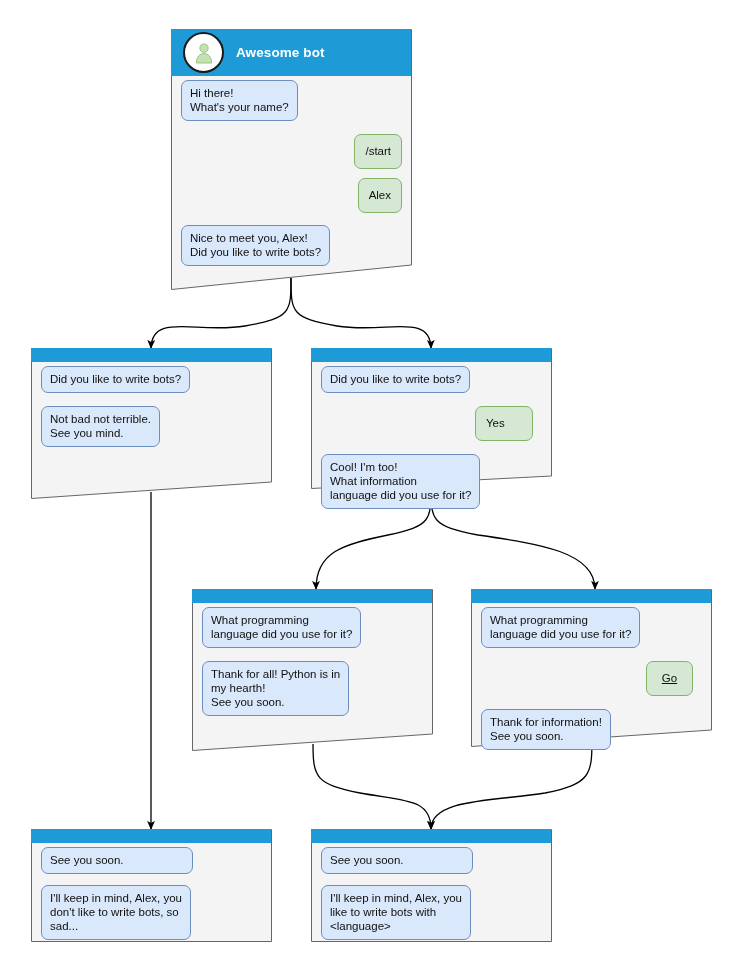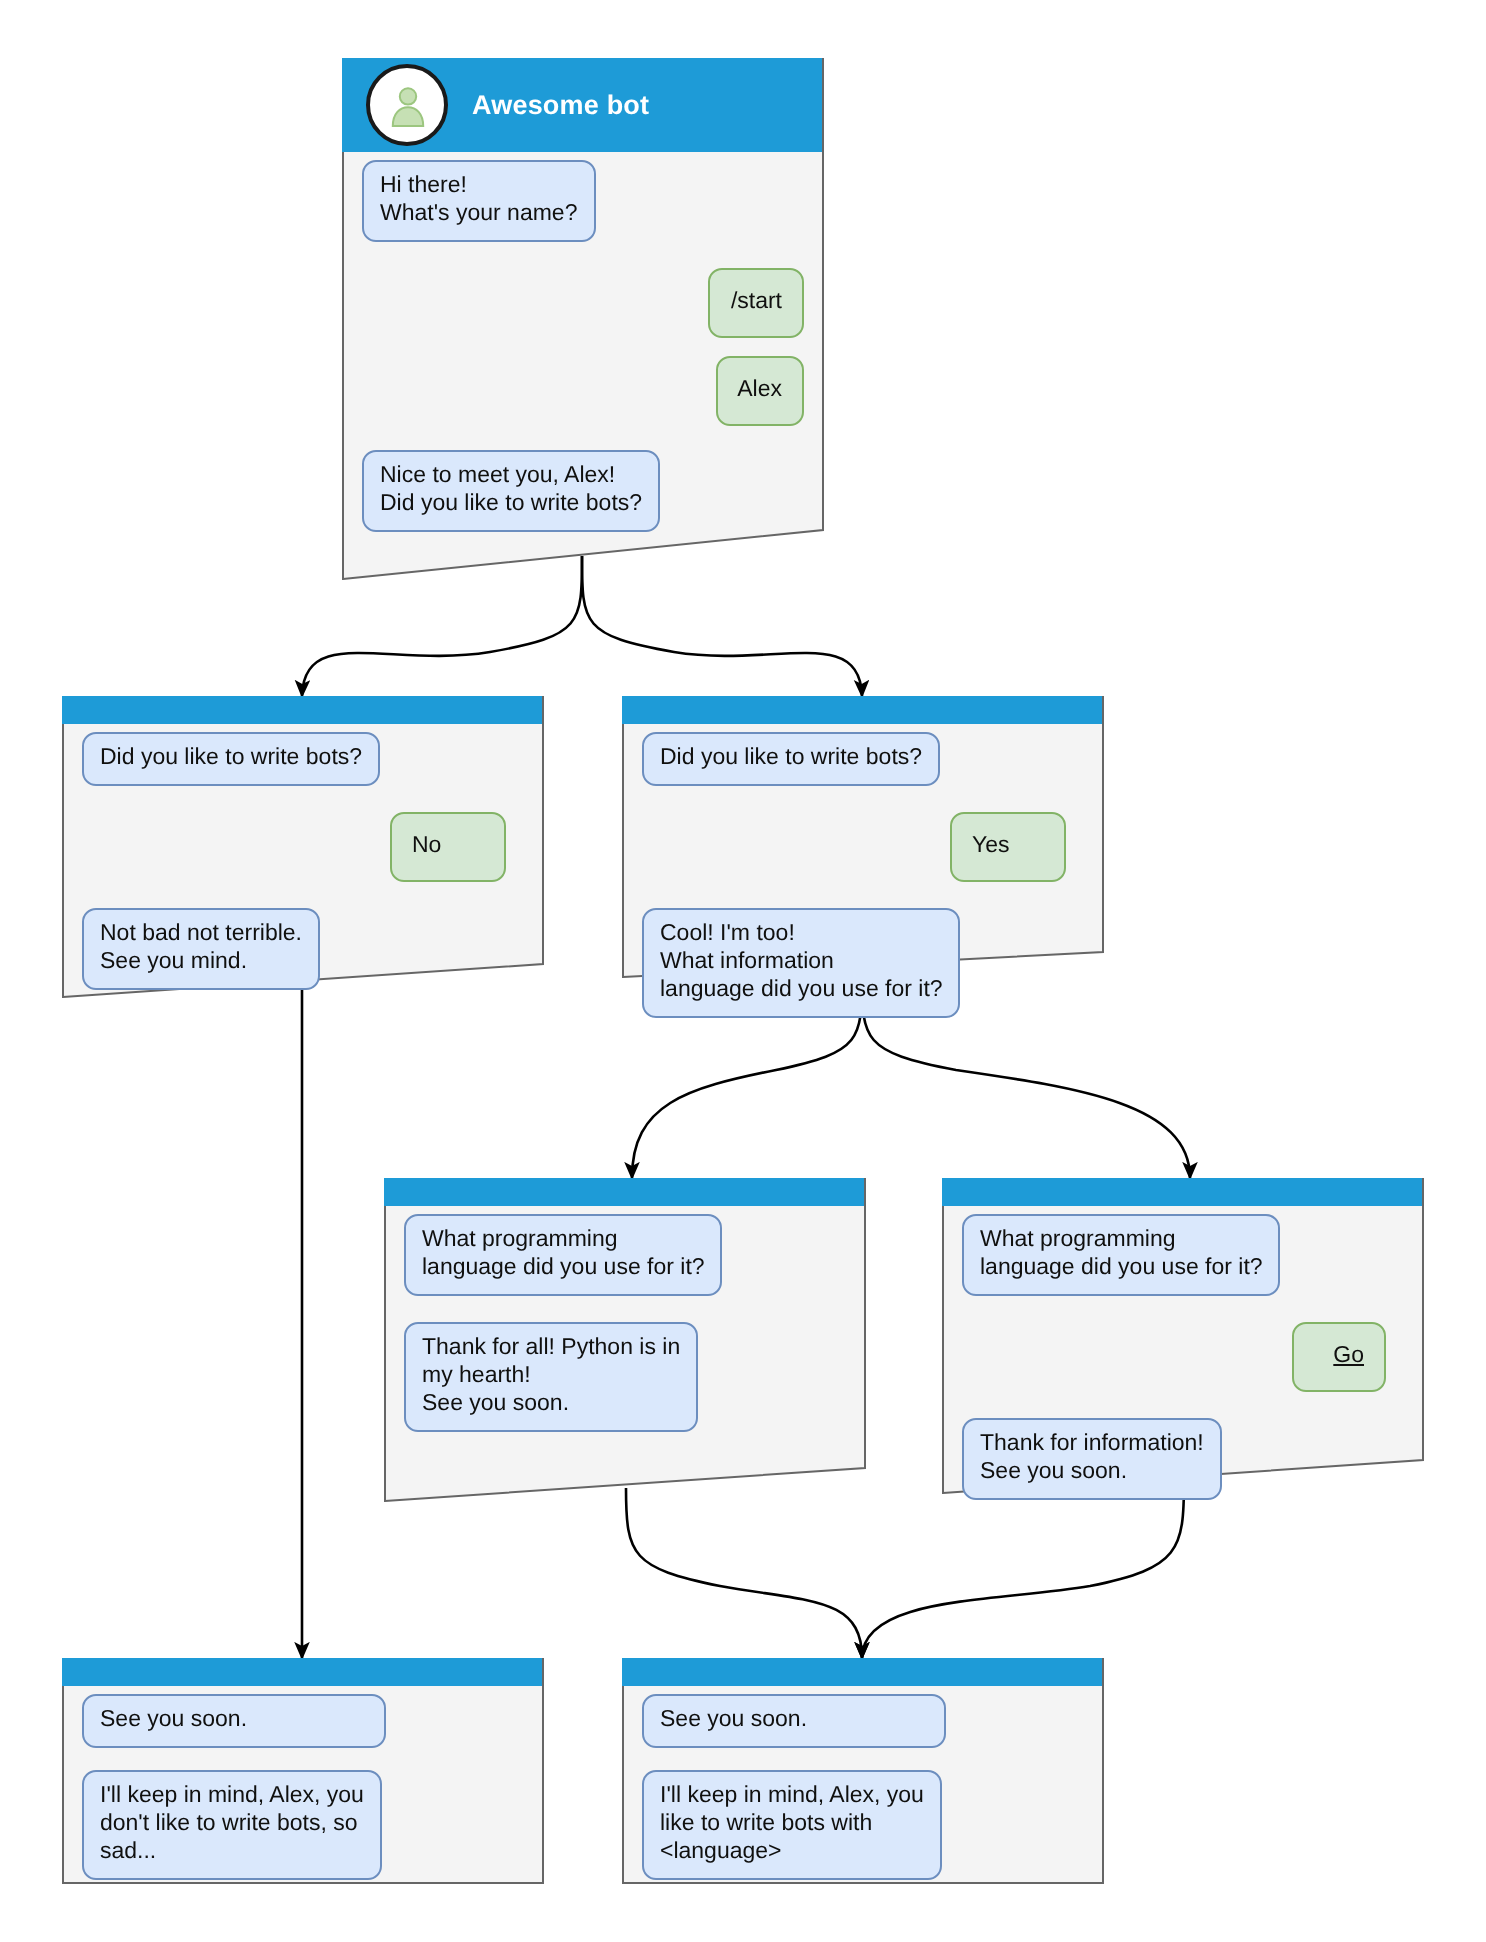--- a/index.html
+++ b/index.html
@@ -192,23 +192,20 @@
   <div class="chat-node" style="left:31px; top:348px; width:241px; height:151px;">
     <svg class="node-shape" viewBox="0 0 241 151" preserveAspectRatio="none">
       <polygon points="0.5,0.5 240.5,0.5 240.5,134 0.5,150.5" fill="#f4f4f4" stroke="#666666" stroke-width="1"></polygon>
     </svg>
     <div class="node-content">
       <div class="node-header" style="width:240px;"></div>
       <div class="messages" style="top:18px;">
         <div class="msg-row from-bot" style="margin-bottom:13px;">
           <div class="bubble bot">Did you like to write bots?</div>
         </div>
-        <div class="msg-row from-user" style="margin-bottom:13px; padding-right:9px;">
-          <div class="bubble user" style="min-width:58px; text-align:left;">No</div>
-        </div>
         <div class="msg-row from-bot">
           <div class="bubble bot">Not bad not terrible.
 See you mind.</div>
         </div>
       </div>
     </div>
   </div>
 
   <div class="chat-node" style="left:311px; top:348px; width:241px; height:141px;">
     <svg class="node-shape" viewBox="0 0 241 141" preserveAspectRatio="none">
@@ -257,21 +254,21 @@
       <polygon points="0.5,0.5 240.5,0.5 240.5,141 0.5,157.5" fill="#f4f4f4" stroke="#666666" stroke-width="1"></polygon>
     </svg>
     <div class="node-content">
       <div class="node-header" style="width:240px;"></div>
       <div class="messages" style="top:18px;">
         <div class="msg-row from-bot" style="margin-bottom:13px;">
           <div class="bubble bot">What programming
 language did you use for it?</div>
         </div>
         <div class="msg-row from-user" style="margin-bottom:13px; padding-right:9px;">
-          <div class="bubble user" style="min-width:47px; text-align:right;text-decoration:underline;">Go</div>
+          <div class="bubble user" style="min-width:47px; text-align:center;text-decoration:underline;">Go</div>
         </div>
         <div class="msg-row from-bot">
           <div class="bubble bot">Thank for information!
 See you soon.</div>
         </div>
       </div>
     </div>
   </div>
 
   <div class="chat-node" style="left:31px; top:829px; width:241px; height:113px;">

